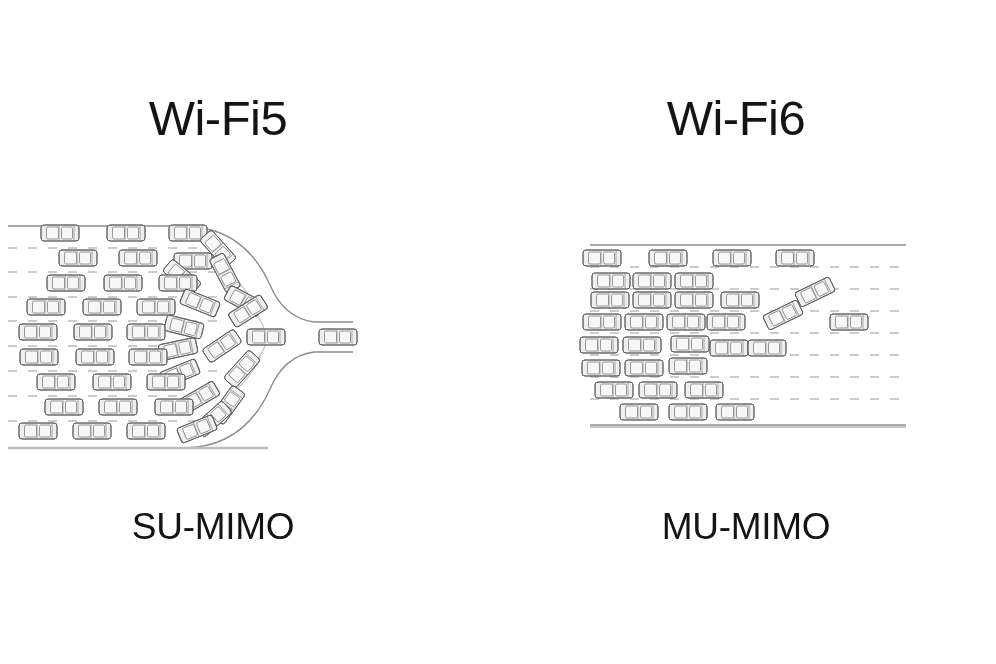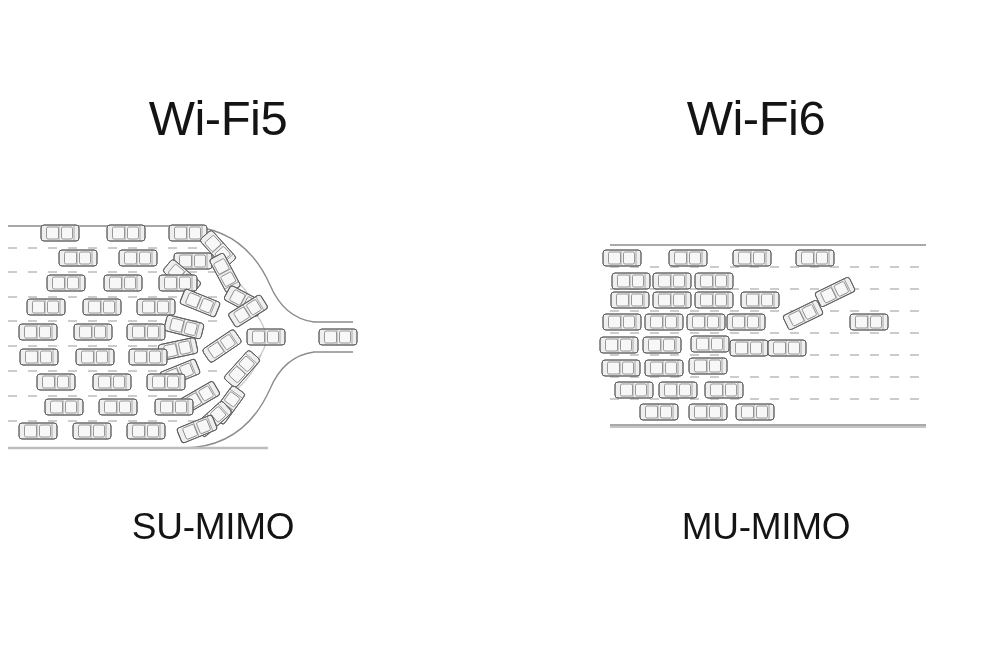--- a/index.html
+++ b/index.html
@@ -19,21 +19,21 @@
     width: 996px;
     height: 664px;
     background: #ffffff;
   }
   .panel {
     position: absolute;
     top: 0;
     height: 664px;
   }
   #panel-left  { left: 8px;   width: 498px; }
-  #panel-right { left: 498px; width: 498px; text-decoration: underline; }
+  #panel-right { left: 478px; width: 498px; text-decoration: underline; }
 
   .panel-title {
     position: absolute;
     top: 92px;
     left: 0;
     width: 100%;
     text-align: center;
     font-size: 49px;
     font-weight: 400;
     letter-spacing: -0.5px;

